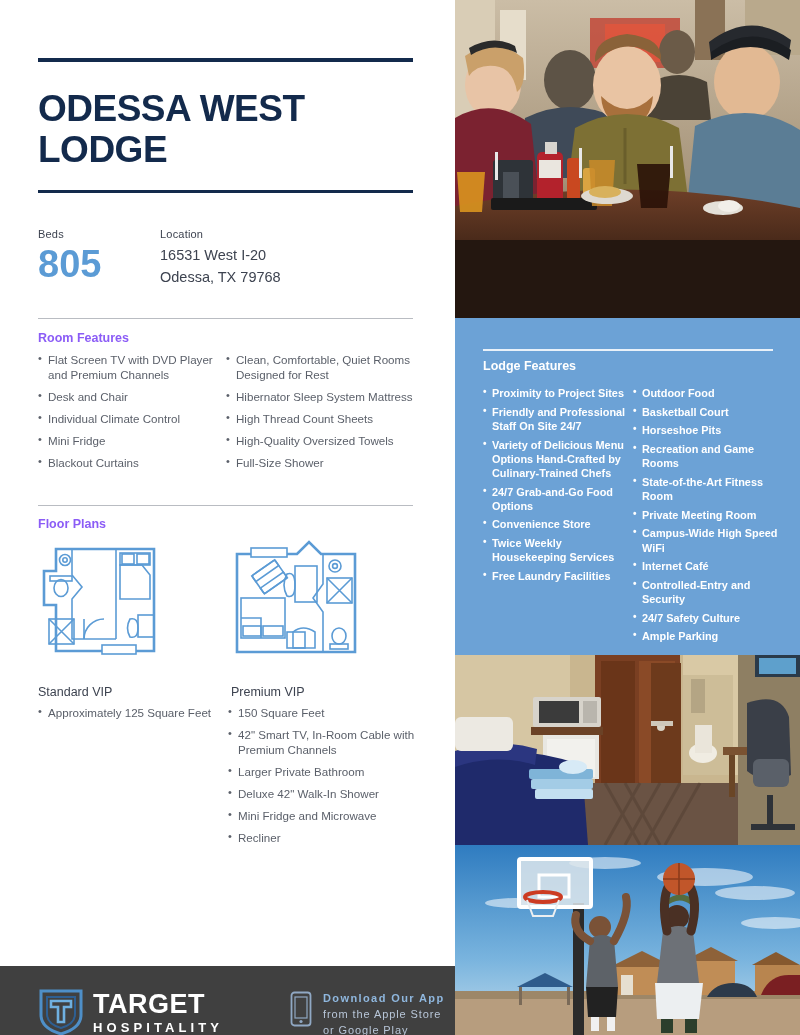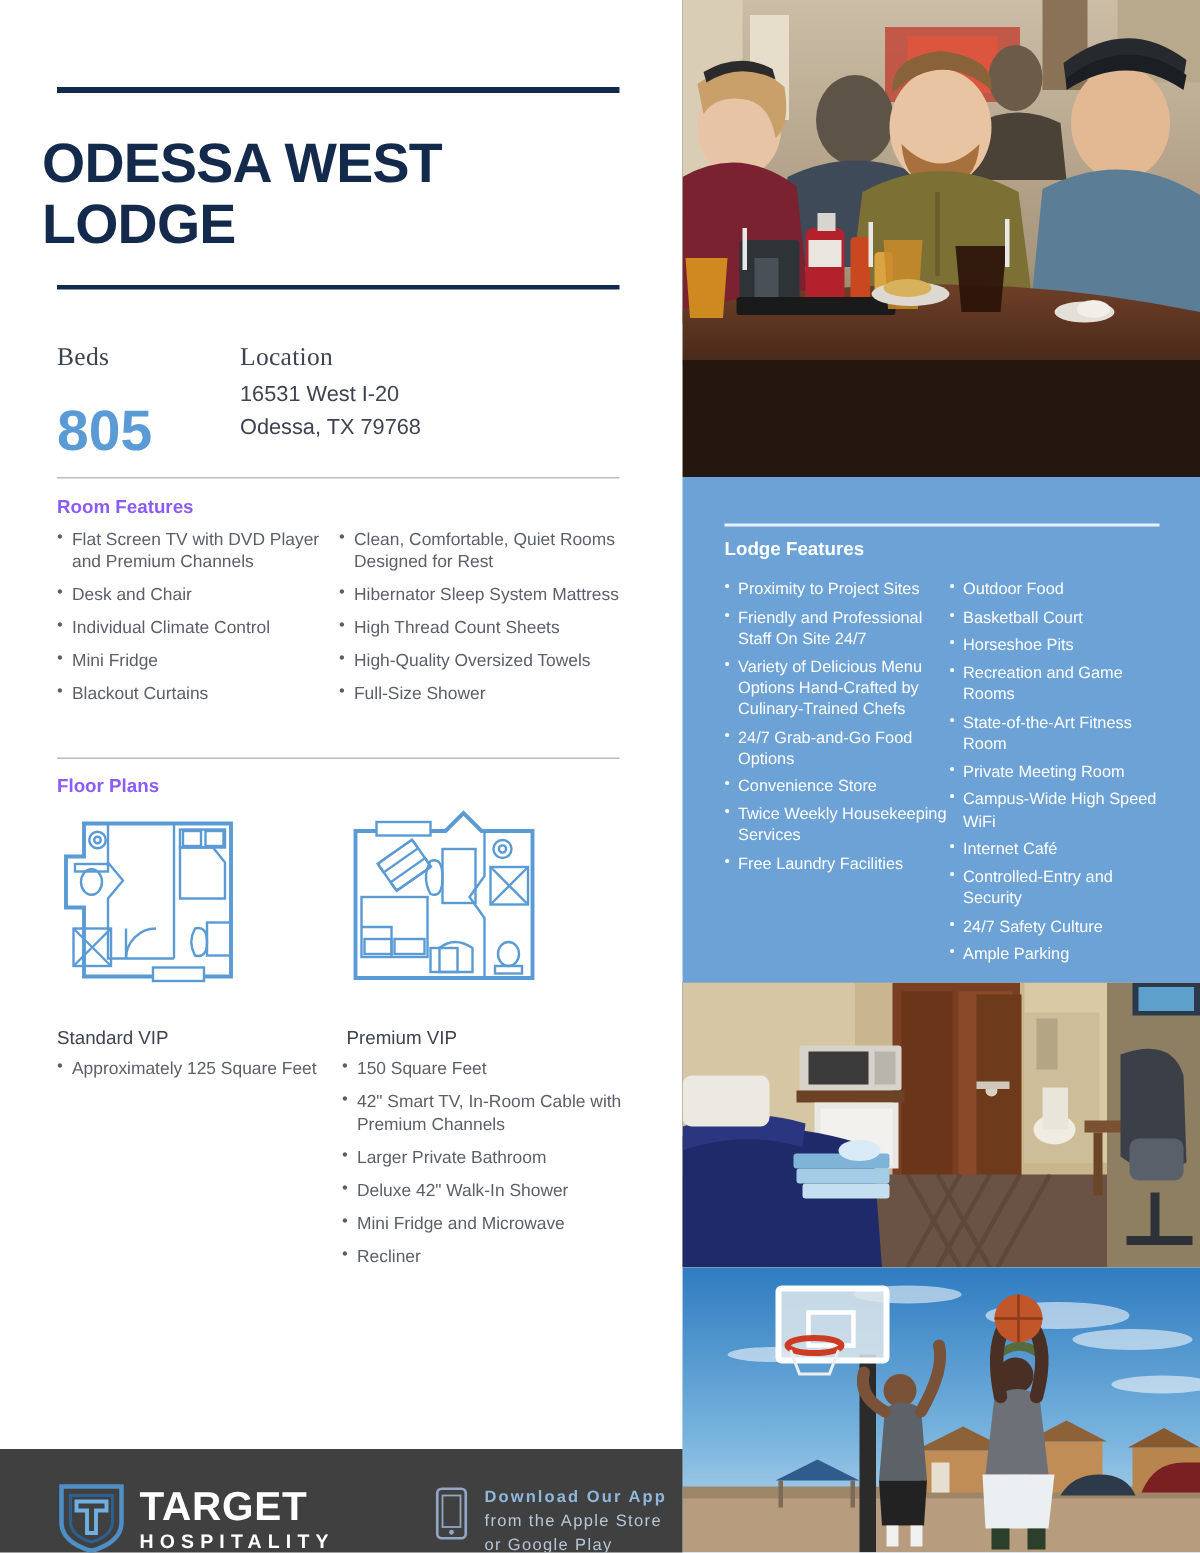--- a/index.html
+++ b/index.html
@@ -15,37 +15,37 @@
   
   .left-col {
     position: absolute; left: 0; top: 0; width: 455px; height: 942px;
     background: #ffffff;
   }
   .rule-navy {
     position: absolute; left: 38px; top: 58px; width: 375px; height: 4px;
     background: #132a4c;
   }
   .title-block {
-    position: absolute; left: 28px; top: 88px; width: 380px;
+    position: absolute; left: 38px; top: 88px; width: 380px;
   }
   .lodge-title {
     font-size: 37px; font-weight: bold; color: #132a4c;
     line-height: 1.12; letter-spacing: -0.5px; text-transform: uppercase;
   }
   .rule-navy-2 {
     position: absolute; left: 38px; top: 190px; width: 375px; height: 3px;
     background: #132a4c;
   }
 
   .beds-loc { position: absolute; left: 38px; top: 228px; width: 380px; }
-  .bl-label { font-size: 17px; color: #3d4350; letter-spacing: .2px; font-family: Liberation Serif, serif; }
+  .bl-label { font-size: 11px; color: #3d4350; letter-spacing: .2px; }
   .beds-col { position: absolute; left: 0; top: 0; width: 115px; }
   .beds-num {
     font-size: 38px; font-weight: bold; color: #5b9bd5; line-height: 1.1;
-    margin-top: 20px;
+    margin-top: 4px;
   }
   .loc-col { position: absolute; left: 122px; top: 0; width: 250px; }
   .loc-line { font-size: 14.5px; color: #3d4350; line-height: 1.5; margin-top: 5px; }
 
   .rule-gray {
     position: absolute; left: 38px; width: 375px; height: 1px; background: #b9bcc2;
   }
   .section-head {
     position: absolute; left: 38px;
     font-size: 12.5px; font-weight: bold; color: #8b5cf6;
@@ -95,21 +95,21 @@
     position: absolute; left: 28px; top: 31px; width: 290px; height: 2px;
     background: rgba(255,255,255,.85);
   }
   .lp-title {
     position: absolute; left: 28px; top: 41px;
     font-size: 12.5px; font-weight: bold; color: #ffffff;
   }
   .lp-cols {
     position: absolute; left: 28px; top: 68px; width: 300px; display: flex;
   }
-  .lp-col { width: 150px; }
+  .lp-col { width: 150px; font-weight: bold; }
   .lp-col.r { width: 150px; }
   ul.lfeat { list-style: none; }
   ul.lfeat li {
     font-size: 10.9px; color: #ffffff; line-height: 1.3;
     margin-bottom: 4.5px; padding-left: 9px; position: relative;
   }
   ul.lfeat li::before {
     content: "\2022"; position: absolute; left: 0; top: -1px; color: #fff; font-size: 10px;
   }
 

